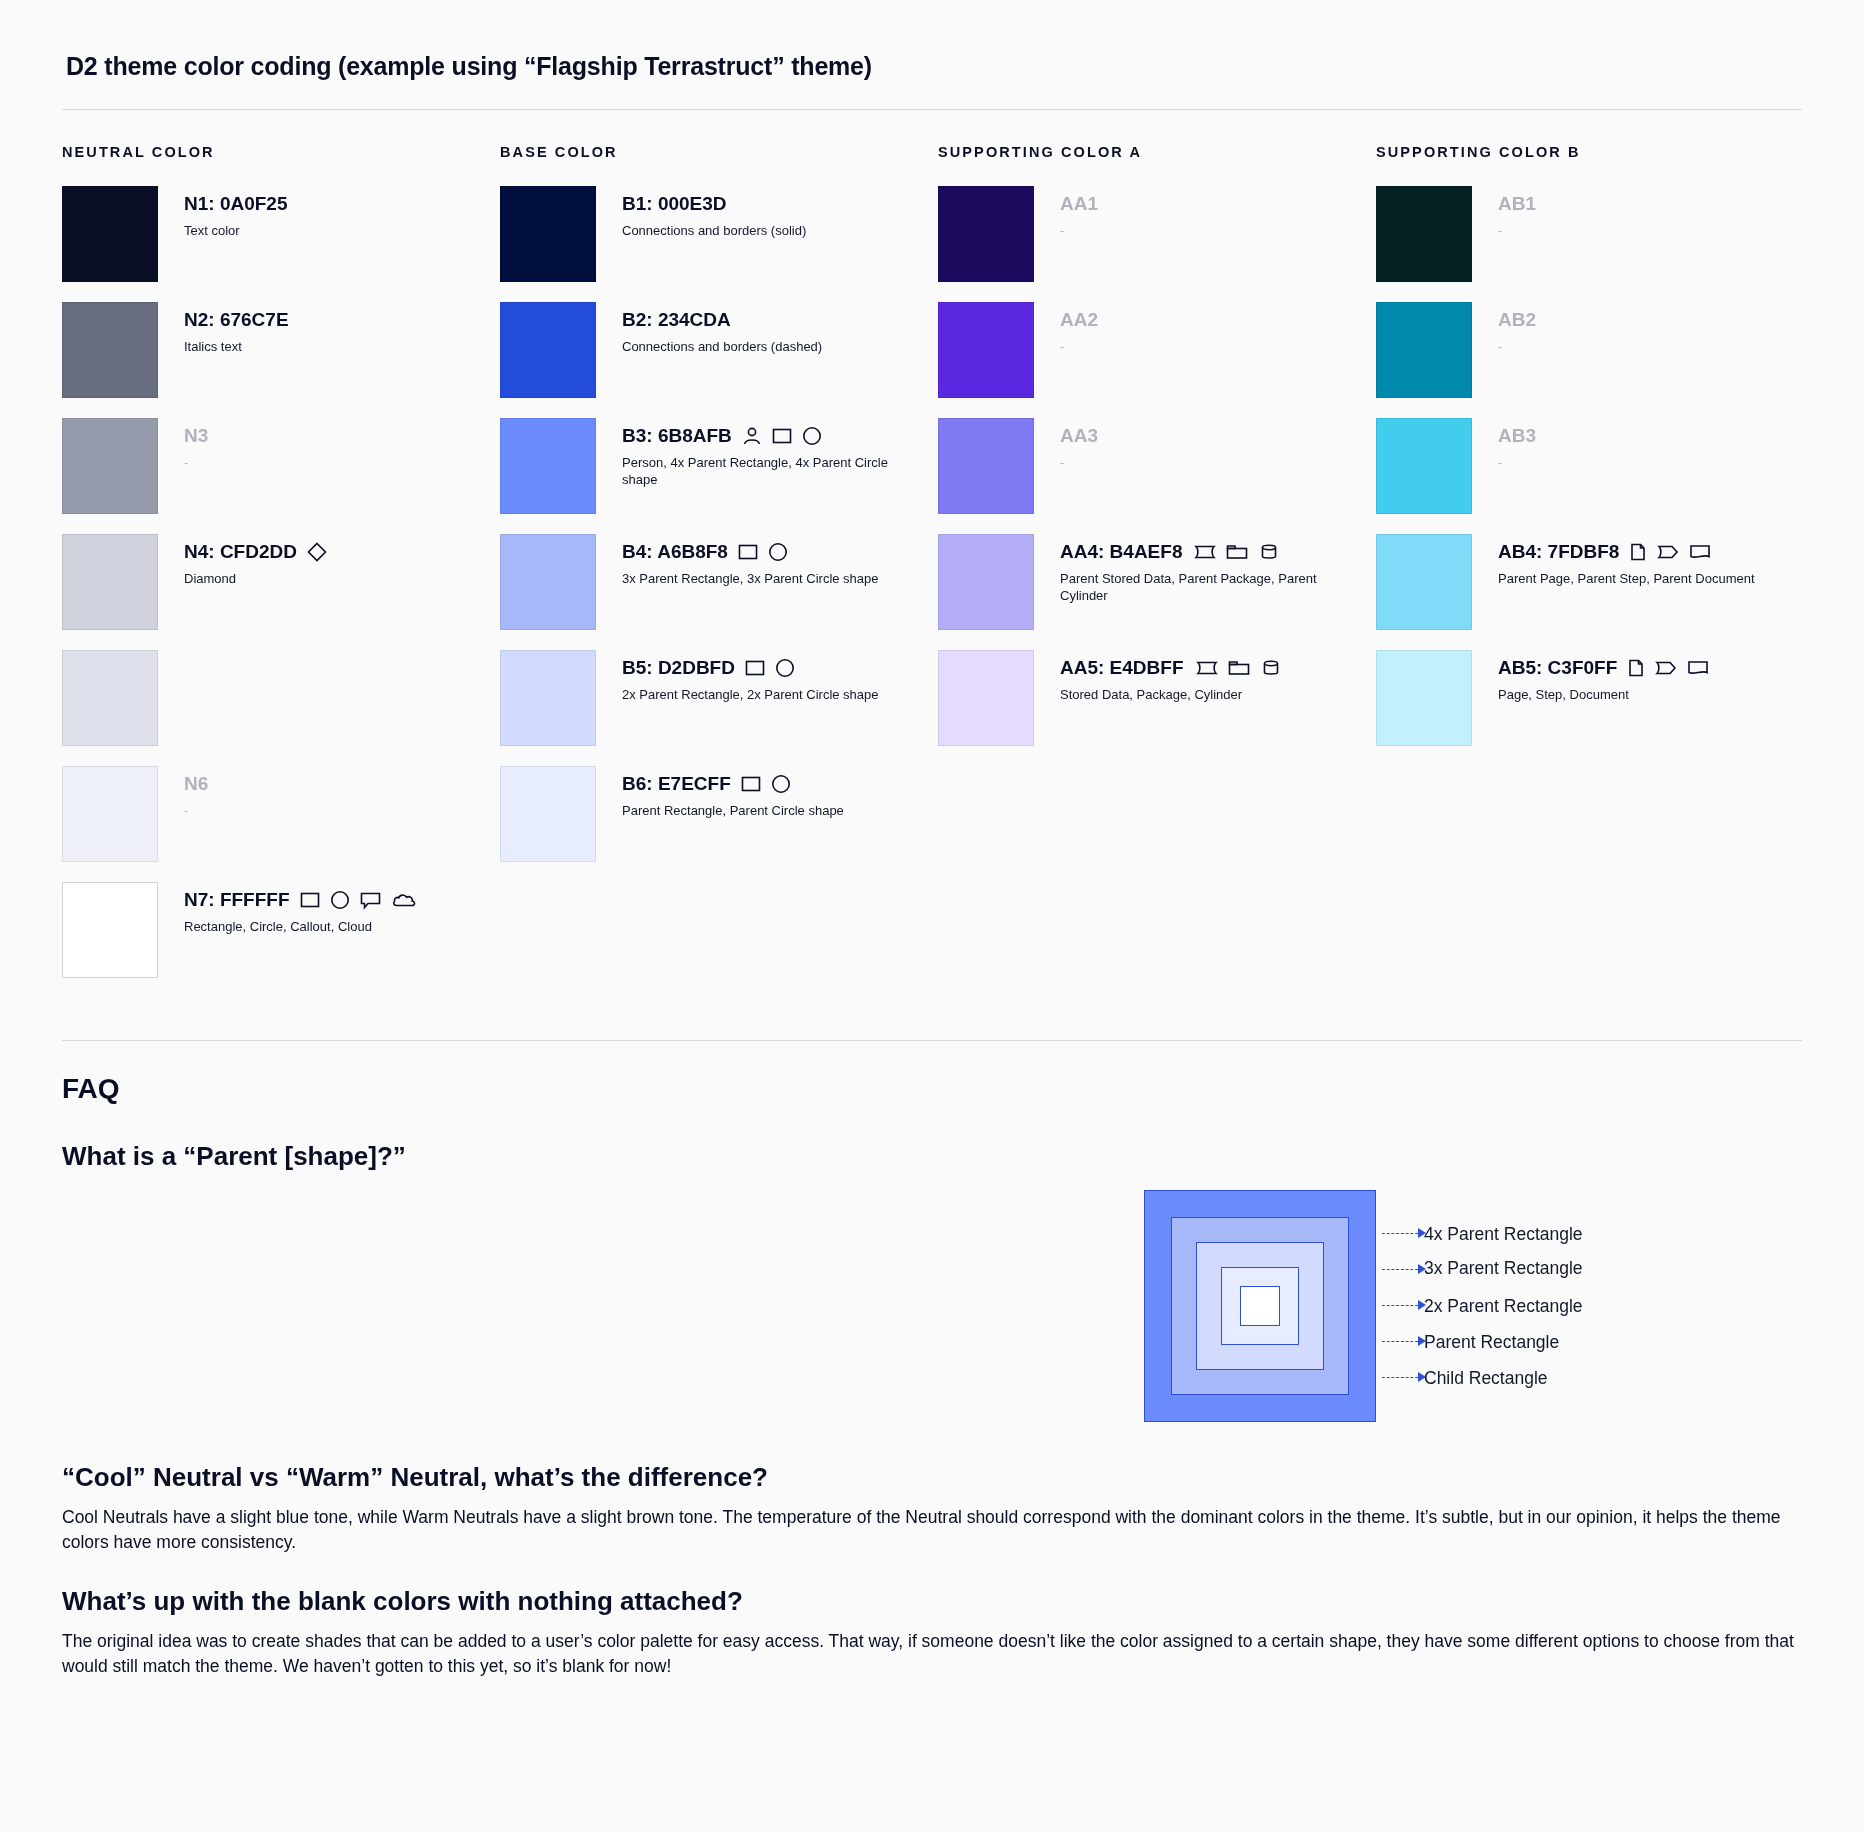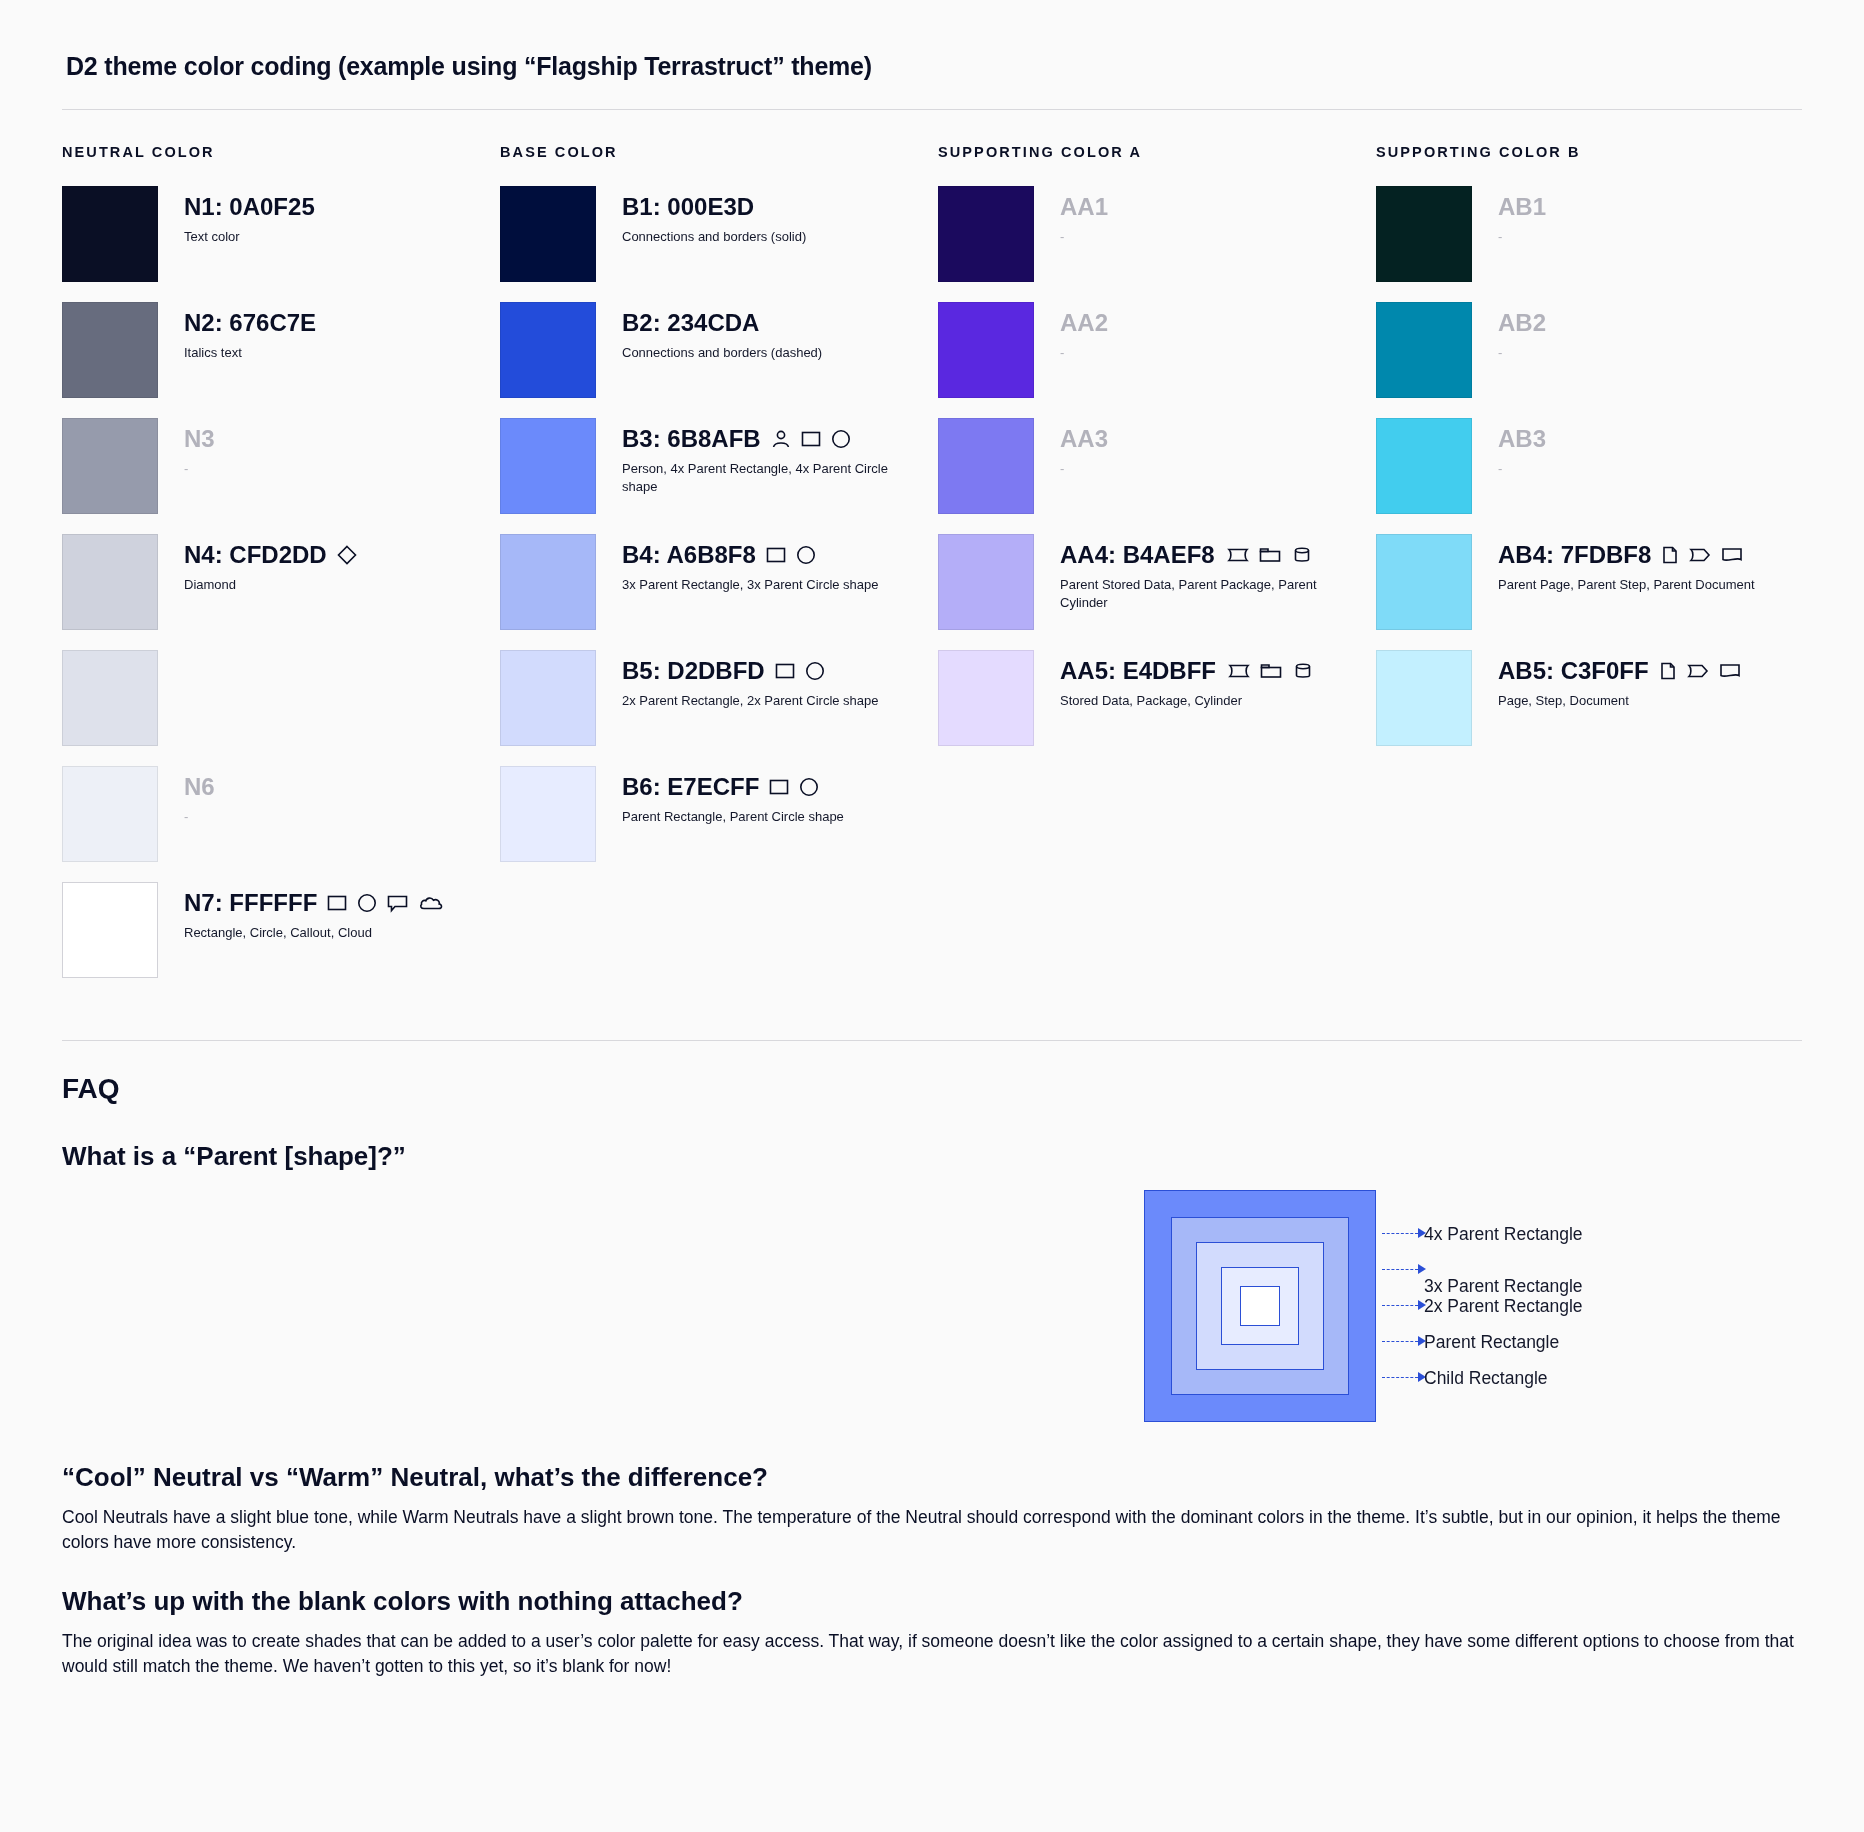--- a/index.html
+++ b/index.html
@@ -50,21 +50,21 @@
     flex: 0 0 96px;
     border: 1px solid rgba(0,0,0,0.08);
   }
   .swatch.white { border: 1px solid #d2d2d8; }
   .rowtext {
     margin-left: 26px;
     padding-top: 6px;
     flex: 1 1 auto;
   }
   .rowtitle {
-    font-size: 24px;
+    font-size: 19px;
     font-weight: bold;
     line-height: 1.25;
     display: flex;
     align-items: center;
     gap: 9px;
     flex-wrap: wrap;
   }
   .rowtitle.muted { color: #b2b2bb; font-weight: bold; text-align: center; }
   .rowdesc {
     font-size: 13px;
@@ -541,21 +541,21 @@
           </div>
         </div>
       </div>
     </div>
     <div class="legend" id="nest-legend">
         <div class="leg-line" style="top: 43px; left: 0px; width: 36px;"></div>
         <div class="leg-arrow" style="top: 38px; left: 36px;"></div>
         <div class="leg-item" style="top: 34px;">4x Parent Rectangle</div>
         <div class="leg-line" style="top: 79px; left: 0px; width: 36px;"></div>
         <div class="leg-arrow" style="top: 74px; left: 36px;"></div>
-        <div class="leg-item" style="top: 86px;">3x Parent Rectangle</div>
+        <div class="leg-item" style="top: 68px;">3x Parent Rectangle</div>
         <div class="leg-line" style="top: 115px; left: 0px; width: 36px;"></div>
         <div class="leg-arrow" style="top: 110px; left: 36px;"></div>
         <div class="leg-item" style="top: 106px;">2x Parent Rectangle</div>
         <div class="leg-line" style="top: 151px; left: 0px; width: 36px;"></div>
         <div class="leg-arrow" style="top: 146px; left: 36px;"></div>
         <div class="leg-item" style="top: 142px;">Parent Rectangle</div>
         <div class="leg-line" style="top: 187px; left: 0px; width: 36px;"></div>
         <div class="leg-arrow" style="top: 182px; left: 36px;"></div>
         <div class="leg-item" style="top: 178px;">Child Rectangle</div>
       </div>

